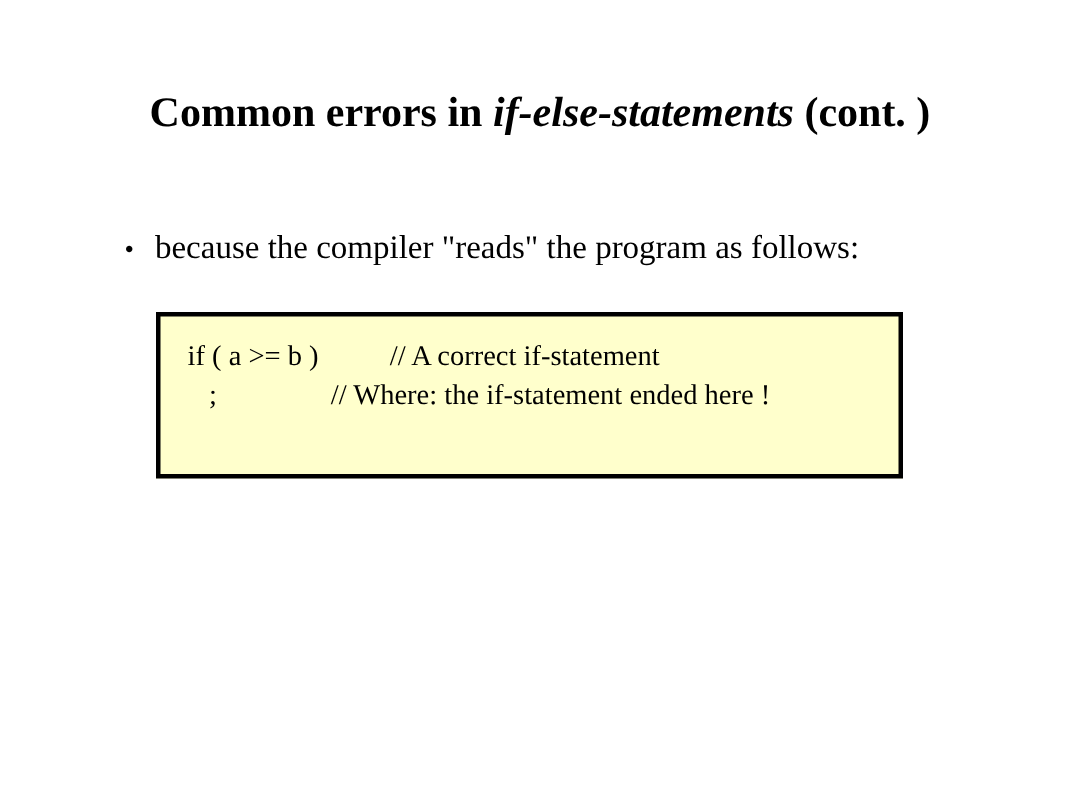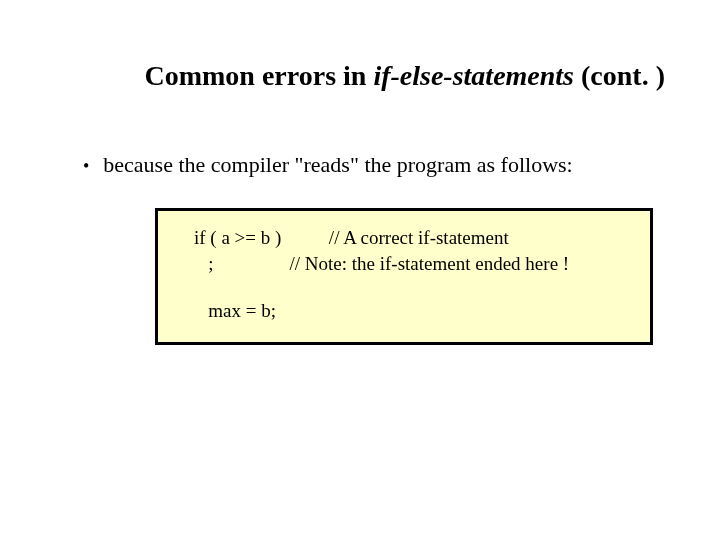--- a/index.html
+++ b/index.html
@@ -7,44 +7,44 @@
       width: 720px;
       height: 540px;
       background: #fff;
       font-family: 'Times New Roman', Times, serif;
       color: #000;
       padding: 60px 55px 0 55px;
     }
     .title {
       font-size: 28px;
       font-weight: bold;
-      text-align: right;
+      text-align: center;
       margin-bottom: 60px;
     }
     .title .italic {
       font-style: italic;
     }
     .bullet-row {
       display: flex;
       align-items: baseline;
       font-size: 22px;
       margin-bottom: 30px;
       padding-left: 28px;
     }
     .bullet {
       margin-right: 14px;
       font-size: 18px;
       line-height: 22px;
     }
     .code-box {
-      margin-left: 100px;
+      margin-left: 49px;
       width: 498px;
       background: #ffffcc;
       border: 3px solid #000;
-      padding: 14px 18px 18px 36px;
+      padding: 14px 18px 18px 18px;
       font-size: 19px;
       line-height: 1.35;
     }
     .code-row {
       white-space: pre;
     }
     .gap {
       height: 22px;
     }
   </style>
@@ -55,16 +55,15 @@
   <span>Common errors in </span><span class="italic">if-else-statements</span><span> (cont. )</span>
 </div>
 
 <div class="bullet-row">
   <span class="bullet">•</span>
   <span>because the compiler "reads" the program as follows:</span>
 </div>
 
 <div class="code-box">
   <div class="code-row">if ( a &gt;= b )          // A correct if-statement</div>
-  <div class="code-row">   ;                // Note: the if-statement ended here !</div>
+  <div class="code-row">   ;                // Where: the if-statement ended here !</div>
   <div class="gap"></div>
-  <div class="code-row">   max = b;</div>
 </div>
 
 </body></html>

